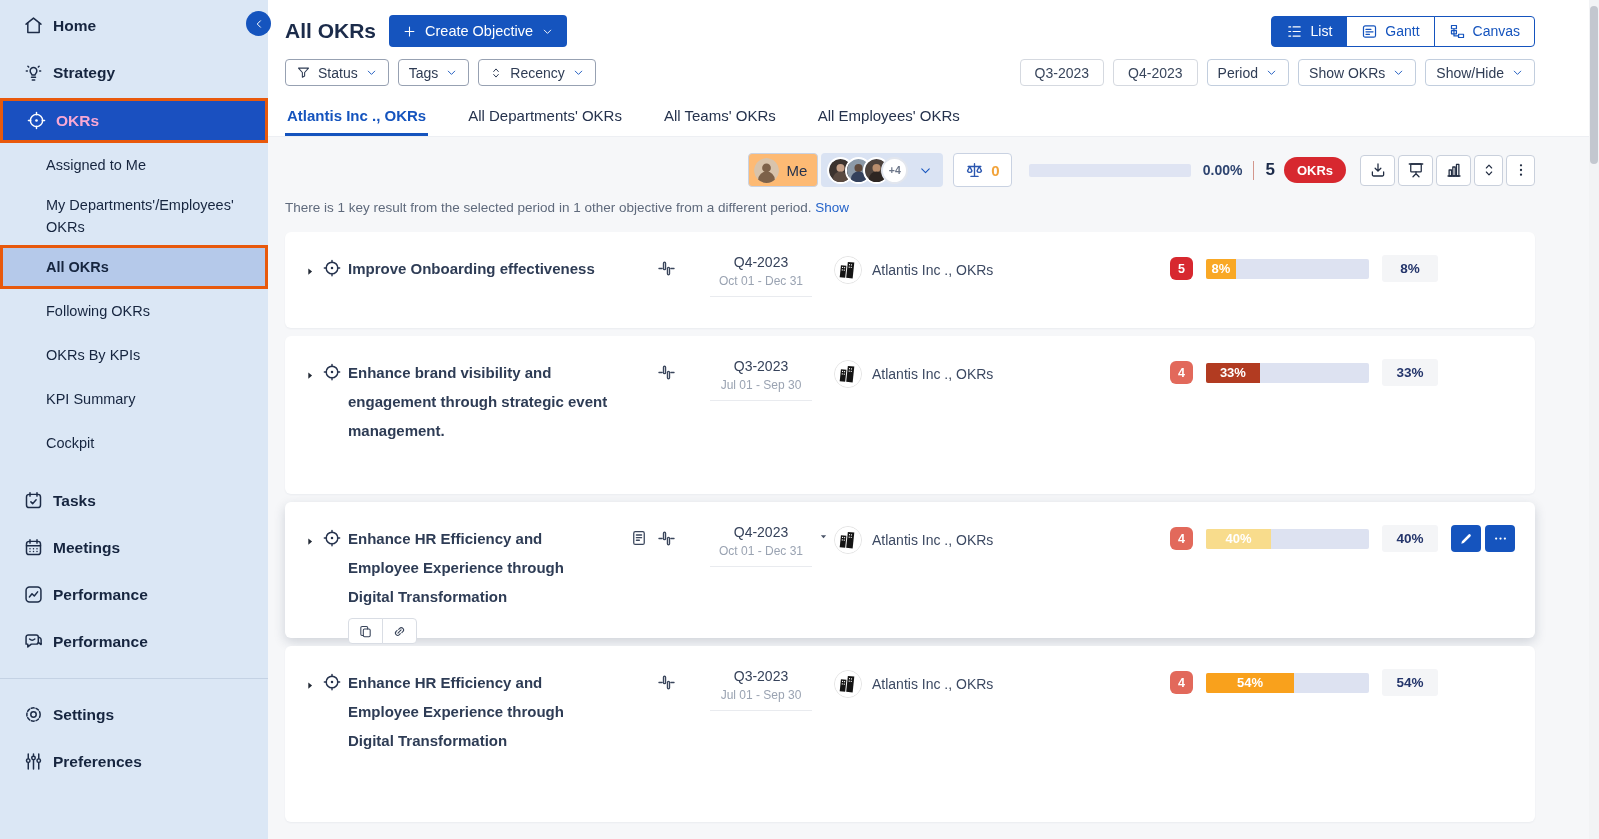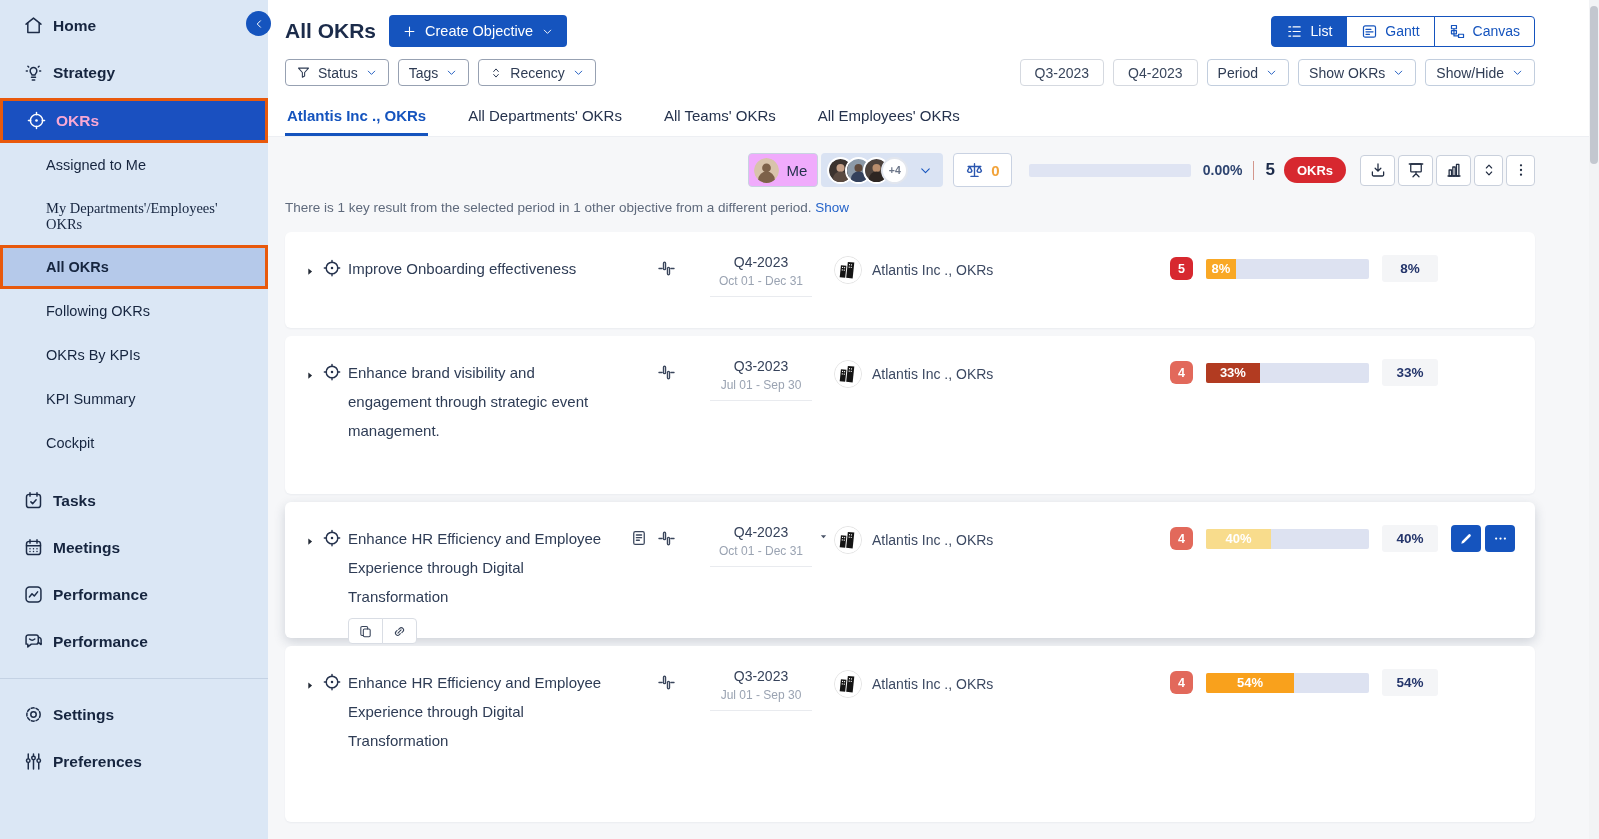--- a/index.html
+++ b/index.html
@@ -10,21 +10,21 @@
 
   
   .sidebar { width:268px; flex-shrink:0; background:#dbe7f5; position:relative; padding-top:2px; color:#16253f; }
   .collapse-btn { position:absolute; top:11px; left:246px; width:25px; height:25px; border-radius:50%;
     background:#1554be; color:#fff; border:none; display:flex; align-items:center; justify-content:center; z-index:6; cursor:pointer; }
   .s-item { display:flex; align-items:center; gap:9px; padding-left:23px; height:47px; font-size:15.5px; font-weight:600; cursor:pointer; }
   .s-item .s-ic { width:21px; height:21px; color:#1d2c47; }
   .s-item.active { background:#1a50c0; color:#f9a8d4; border:3px solid #e8590c; height:45px; margin:2px 0 0 0; }
   .s-item.active .s-ic { color:#fff; }
   .s-sub { display:flex; align-items:center; padding-left:46px; height:44px; font-size:14.5px; font-weight:500; cursor:pointer; }
-  .s-sub.multiline { height:58px; line-height:16px; padding-right:14px;font-family:Liberation Serif, serif; }
+  .s-sub.multiline { height:58px; line-height:22px; padding-right:14px; }
   .s-sub.highlight { background:#b5c9ea; border:3px solid #e8590c; font-weight:700; padding-left:43px; }
   .s-gap { height:12px; }
   .s-footer { border-top:1px solid #c4d2e4; margin-top:13px; padding-top:12px; }
 
   
   .main { flex:1; position:relative; background:#fff; overflow:hidden; }
   .topbar { display:flex; align-items:center; padding:15px 64px 0 17px; }
   .page-title { font-size:21px; font-weight:600; color:#1b2b4a; margin-right:13px; }
   .create-btn { height:32px; background:#1554be; border:none; border-radius:4px; color:#fff; font-size:14.5px; font-weight:500;
     display:flex; align-items:center; gap:8px; padding:0 13px; cursor:pointer; font-family:inherit; }
@@ -44,21 +44,21 @@
   .chev { color:#1554be; }
   .spacer { flex:1; }
 
   .tabs { display:flex; gap:38px; padding:0 17px; margin-top:13px; border-bottom:1px solid #edeff3; }
   .tab { font-size:15px; font-weight:500; color:#25324d; padding:8px 2px 9px 2px; cursor:pointer; border-bottom:3px solid transparent; }
   .tab.active { color:#1554be; font-weight:700; border-bottom-color:#1554be; }
 
   
   .content { background:#f6f7f9; height:708px; padding:16px 64px 0 17px; }
   .toolbar { display:flex; align-items:center; justify-content:flex-end; height:34px; }
-  .me-btn { height:34px; background:#f0abfc; border:1px solid #c9d2e2; border-radius:4px; display:flex; align-items:center; gap:8px;
+  .me-btn { height:34px; background:#fdba74; border:1px solid #c9d2e2; border-radius:4px; display:flex; align-items:center; gap:8px;
     padding:0 10px 0 5px; font-size:15px; color:#25324d; cursor:pointer; font-family:inherit; }
   .avt { width:25px; height:25px; border-radius:50%; overflow:hidden; display:block; flex-shrink:0; }
   .avt svg { display:block; width:100%; height:100%; }
   .avt-group { height:34px; margin-left:3px; background:#dae3f3; border-radius:4px; display:flex; align-items:center;
     padding:0 10px 0 6px; cursor:pointer; }
   .stack { display:flex; align-items:center; }
   .stack .avt { border:2px solid #fff; margin-left:-9px; width:27px; height:27px; }
   .stack .avt:first-child { margin-left:0; }
   .more-avt { width:27px; height:27px; border-radius:50%; background:#fff; border:2px solid #e2e6ee; margin-left:-9px;
     display:flex; align-items:center; justify-content:center; font-size:10.5px; color:#6a7487; font-weight:600; }
@@ -81,21 +81,21 @@
   .notice { margin-top:13px; font-size:13.5px; color:#5f6a7c; }
   .notice a { color:#2563c9; text-decoration:none; cursor:pointer; }
 
   .cards { margin-top:17px; display:flex; flex-direction:column; gap:8px; }
   .card { background:#fff; border-radius:6px; padding:22px 20px 0 20px; display:flex; align-items:flex-start;
     box-shadow:0 1px 2px rgba(27,43,74,.05); }
   .card.hovered { box-shadow:0 4px 12px rgba(27,43,74,.18); }
   .exp-arrow { width:17px; padding-top:9px; color:#232a36; cursor:pointer; flex-shrink:0; }
   .obj-target { width:26px; padding-top:4px; color:#25324d; flex-shrink:0; }
   .title-wrap { width:264px; flex-shrink:0; }
-  .okr-title { font-size:15px; line-height:29px; color:#2e3c55; font-weight:400; cursor:pointer; }
+  .okr-title { font-size:15px; line-height:29px; color:#2e3c55; font-weight:700; cursor:pointer; }
   .mini-actions { display:flex; margin-top:7px; }
   .mini-btn { width:35px; height:26px; background:#fff; border:1px solid #d9dde4; color:#38445a; display:flex; align-items:center;
     justify-content:center; cursor:pointer; margin-left:-1px; }
   .mini-btn:first-child { border-radius:4px 0 0 4px; margin-left:0; }
   .mini-btn:last-child { border-radius:0 4px 4px 0; }
   .icons-col { width:64px; flex-shrink:0; display:flex; justify-content:flex-end; gap:9px; padding-top:5px; color:#3a465c; }
   .period-col { width:102px; margin-left:34px; flex-shrink:0; text-align:center; padding-bottom:8px; border-bottom:1px solid #e9ebef; position:relative; }
   .p-name { font-size:14px; font-weight:500; color:#36425a; }
   .p-dates { font-size:12px; color:#9aa3b2; margin-top:4px; }
   .p-caret { position:absolute; right:-16px; top:3px; color:#4a5468; cursor:pointer; }

